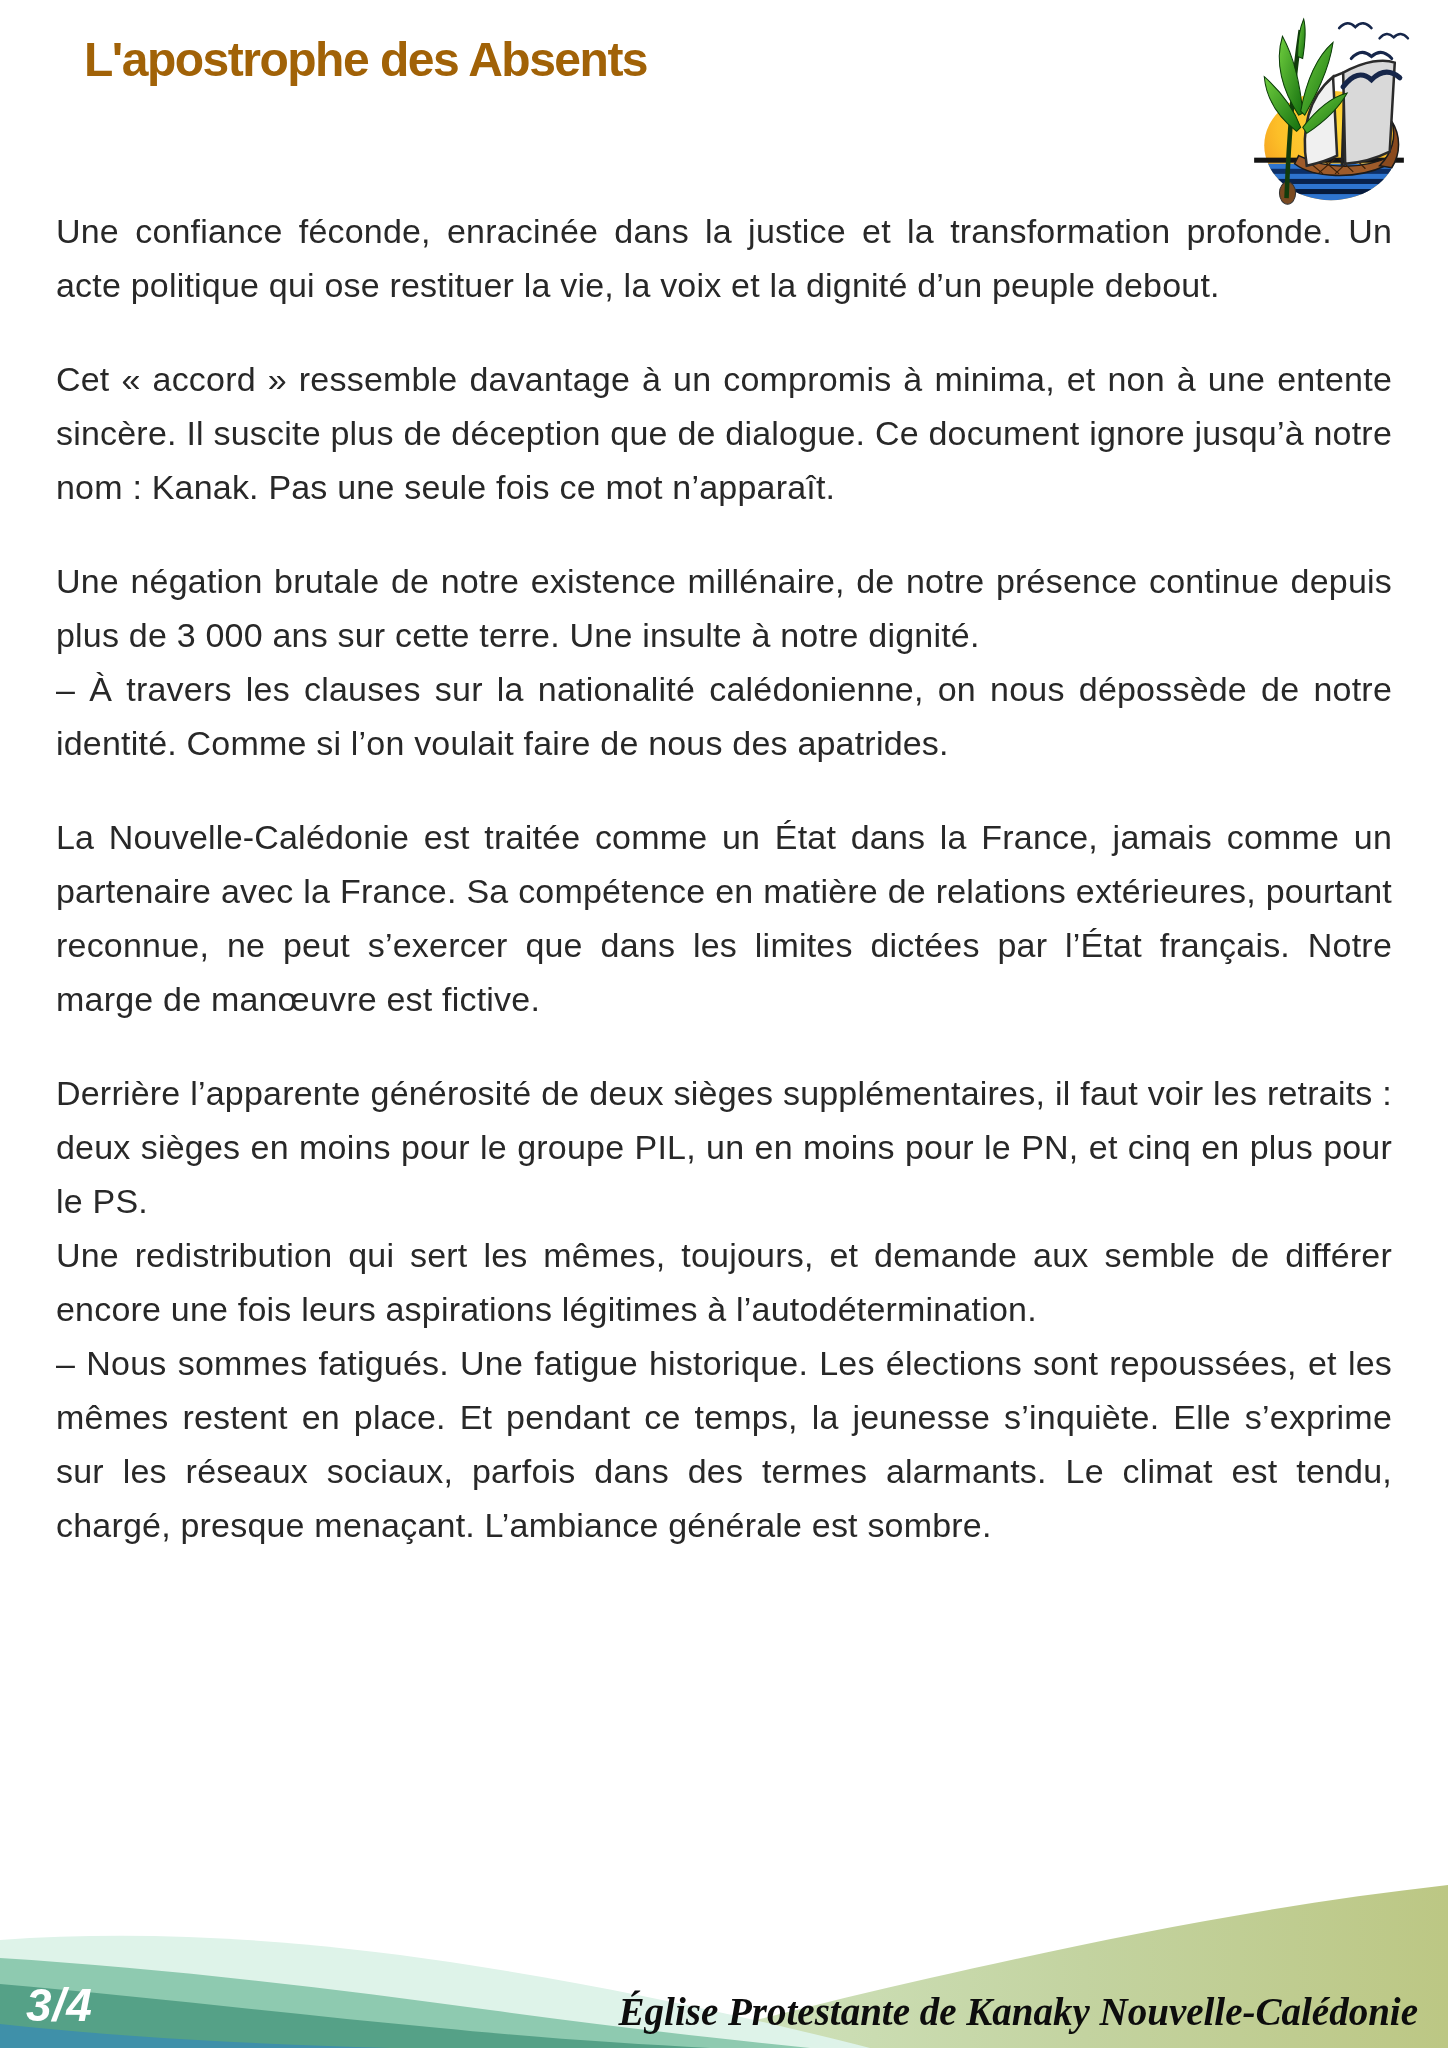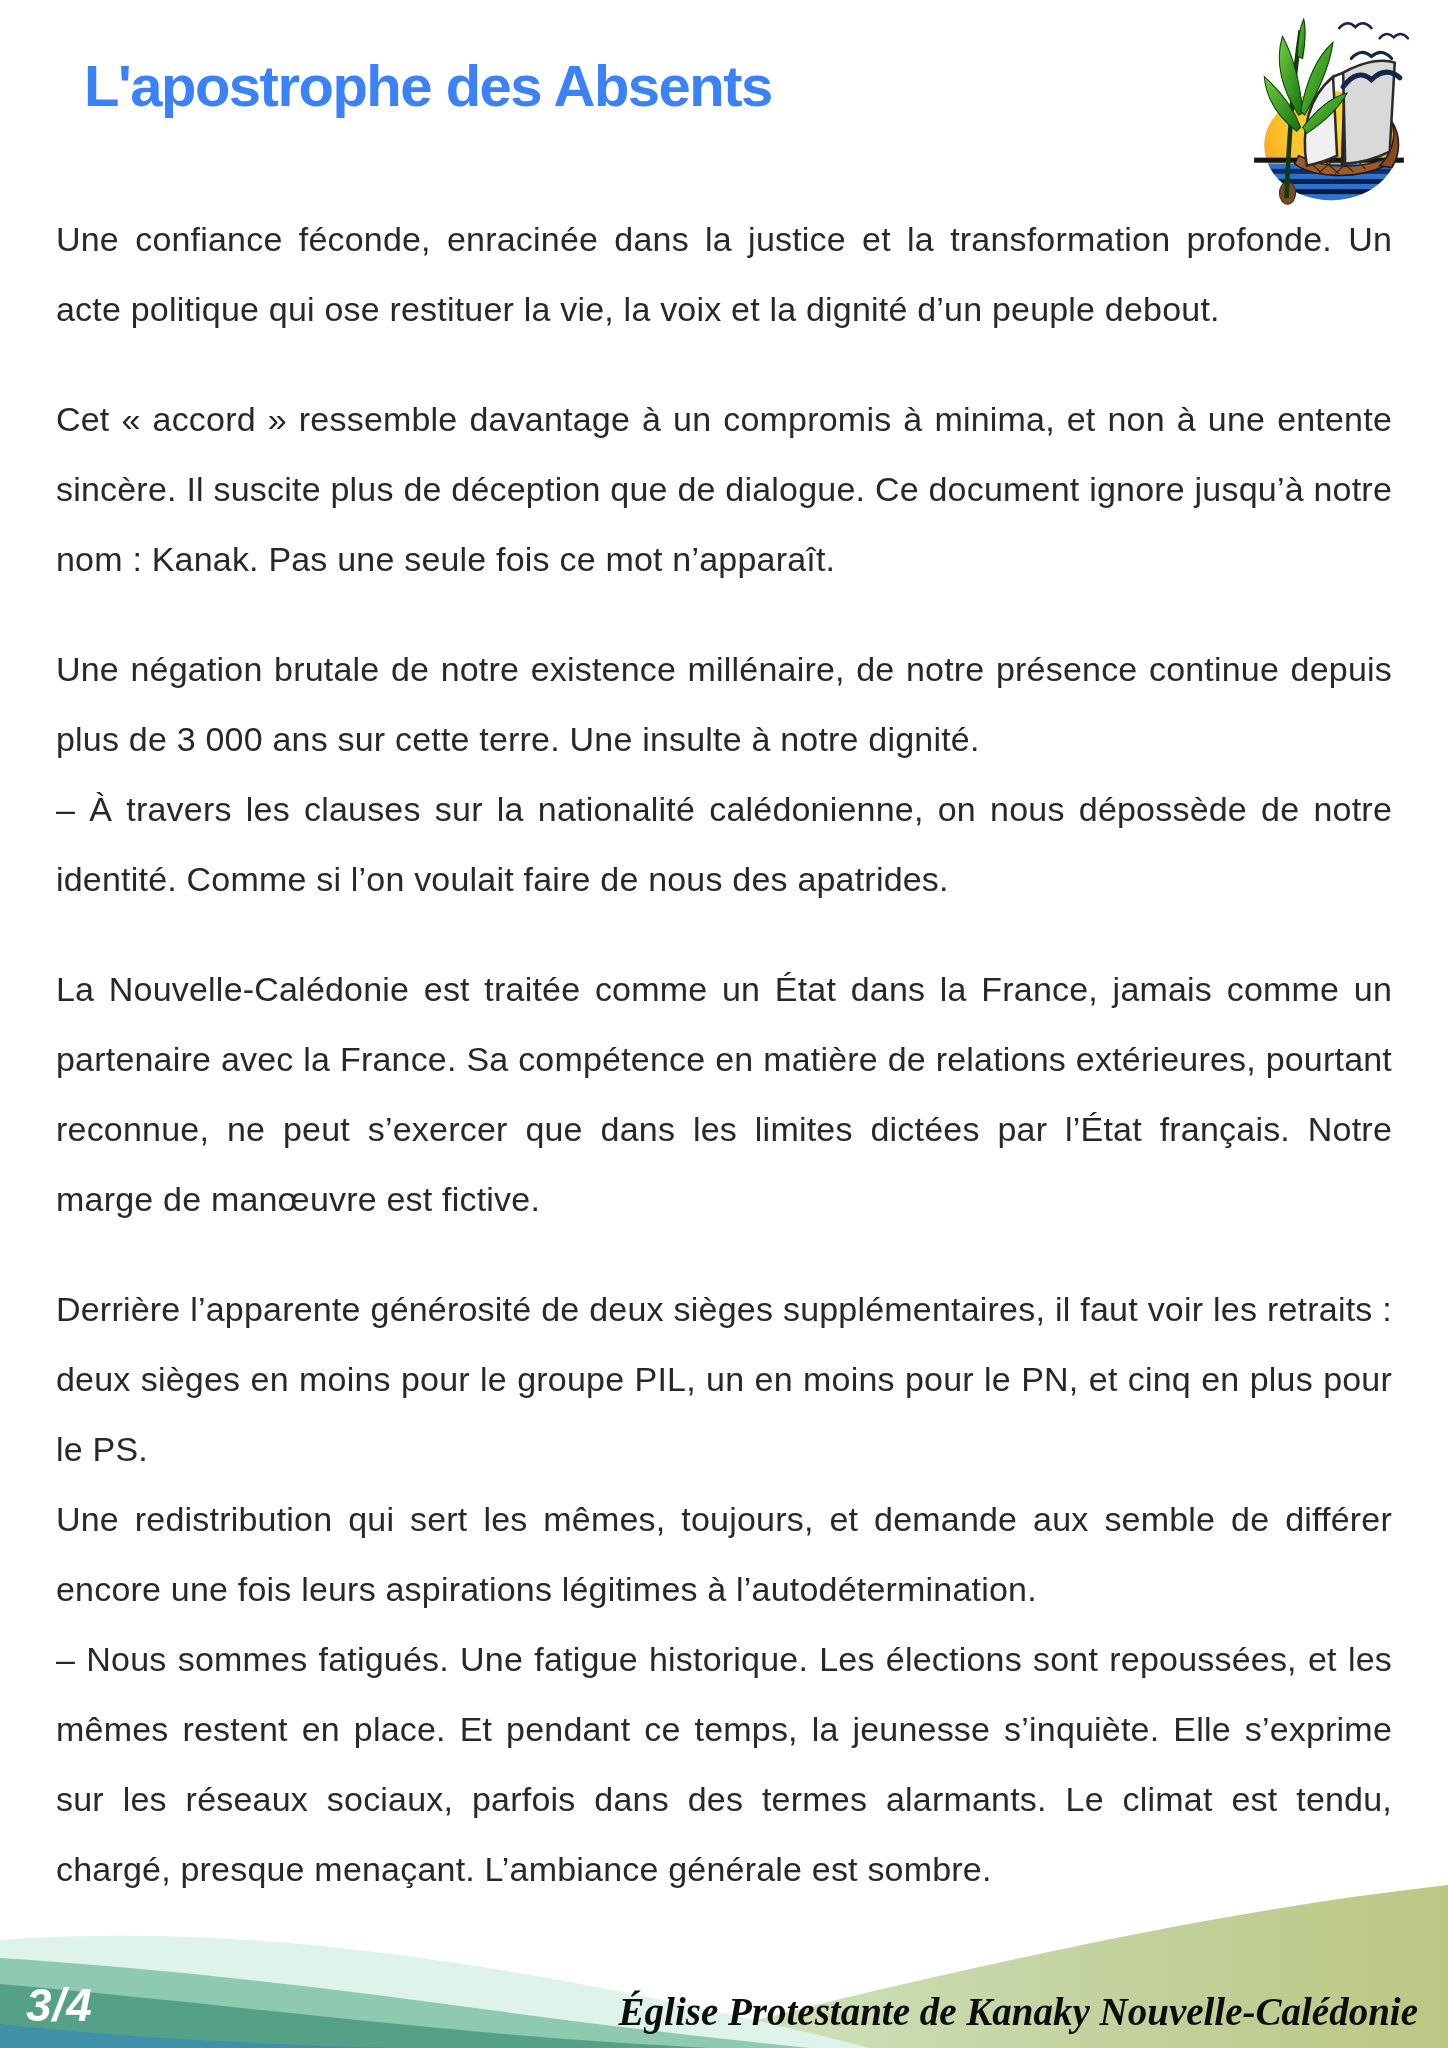--- a/index.html
+++ b/index.html
@@ -8,34 +8,34 @@
   .page {
     position:relative;
     width:1448px; height:2048px;
     background:#ffffff;
     overflow:hidden;
     font-family:"Liberation Sans", sans-serif;
   }
   
   .header { position:relative; height:176px; }
   .title {
-    position:absolute; top:52px; left:84px;
-    font-size:58px; font-weight:800; letter-spacing:-1.5px;
-    color:#3b82f6; white-space:nowrap;
+    position:absolute; top:32px; left:84px;
+    font-size:48px; font-weight:800; letter-spacing:-1.5px;
+    color:#a16207; white-space:nowrap;
   }
   .logo {
     position:absolute; top:14px; right:34px;
     width:172px; height:194px;
   }
   
   .content {
     position:relative; z-index:2;
     padding:28px 56px 0 56px;
     text-align:justify;
-    font-size:34px; line-height:70px; letter-spacing:0.2px;
+    font-size:34px; line-height:54px; letter-spacing:0.2px;
     font-weight:400;
     color:#282828;
   }
   .content p { margin:0; }
   .content p.block-gap { margin-top:40px; }
   
   .footer-waves {
     position:absolute; left:0; bottom:0;
     width:1448px; height:220px; z-index:1;
   }

